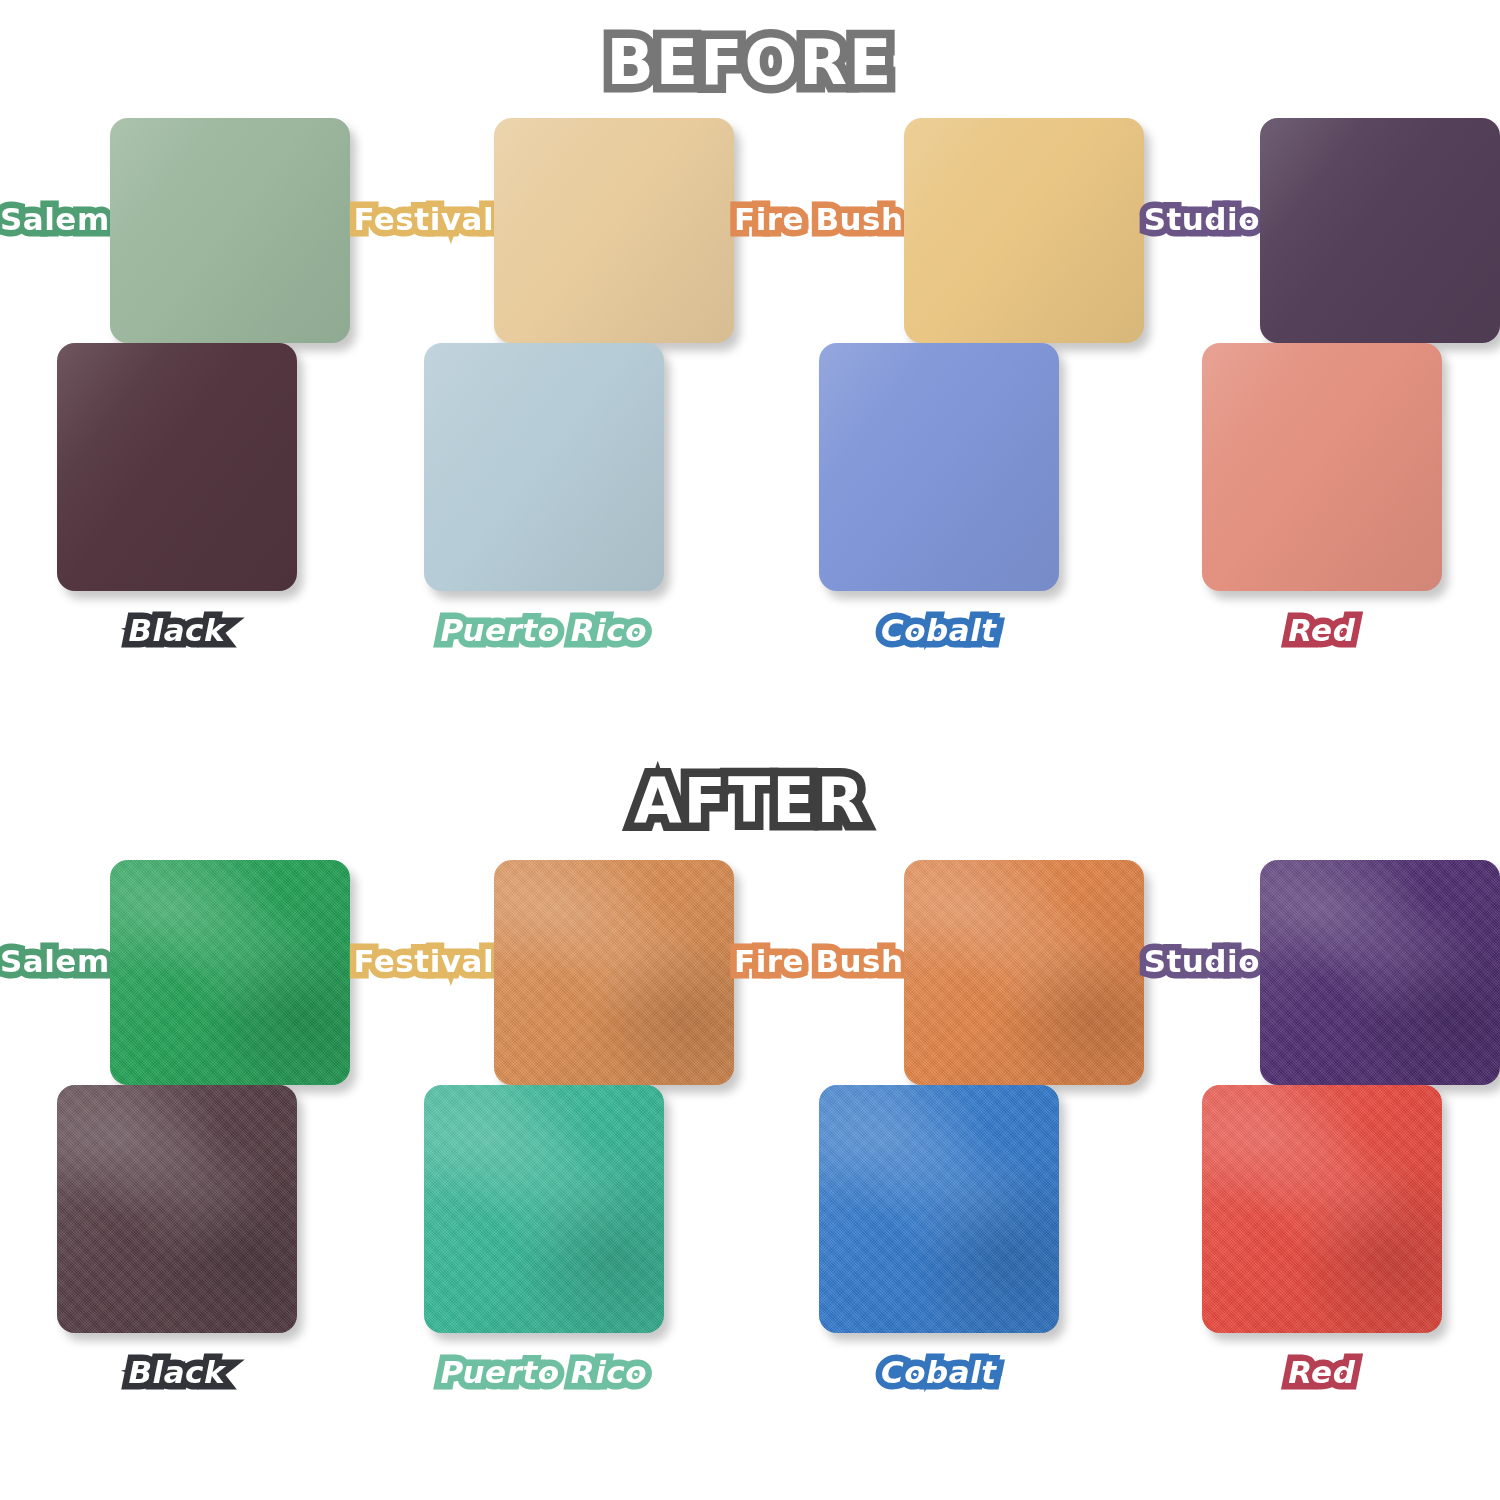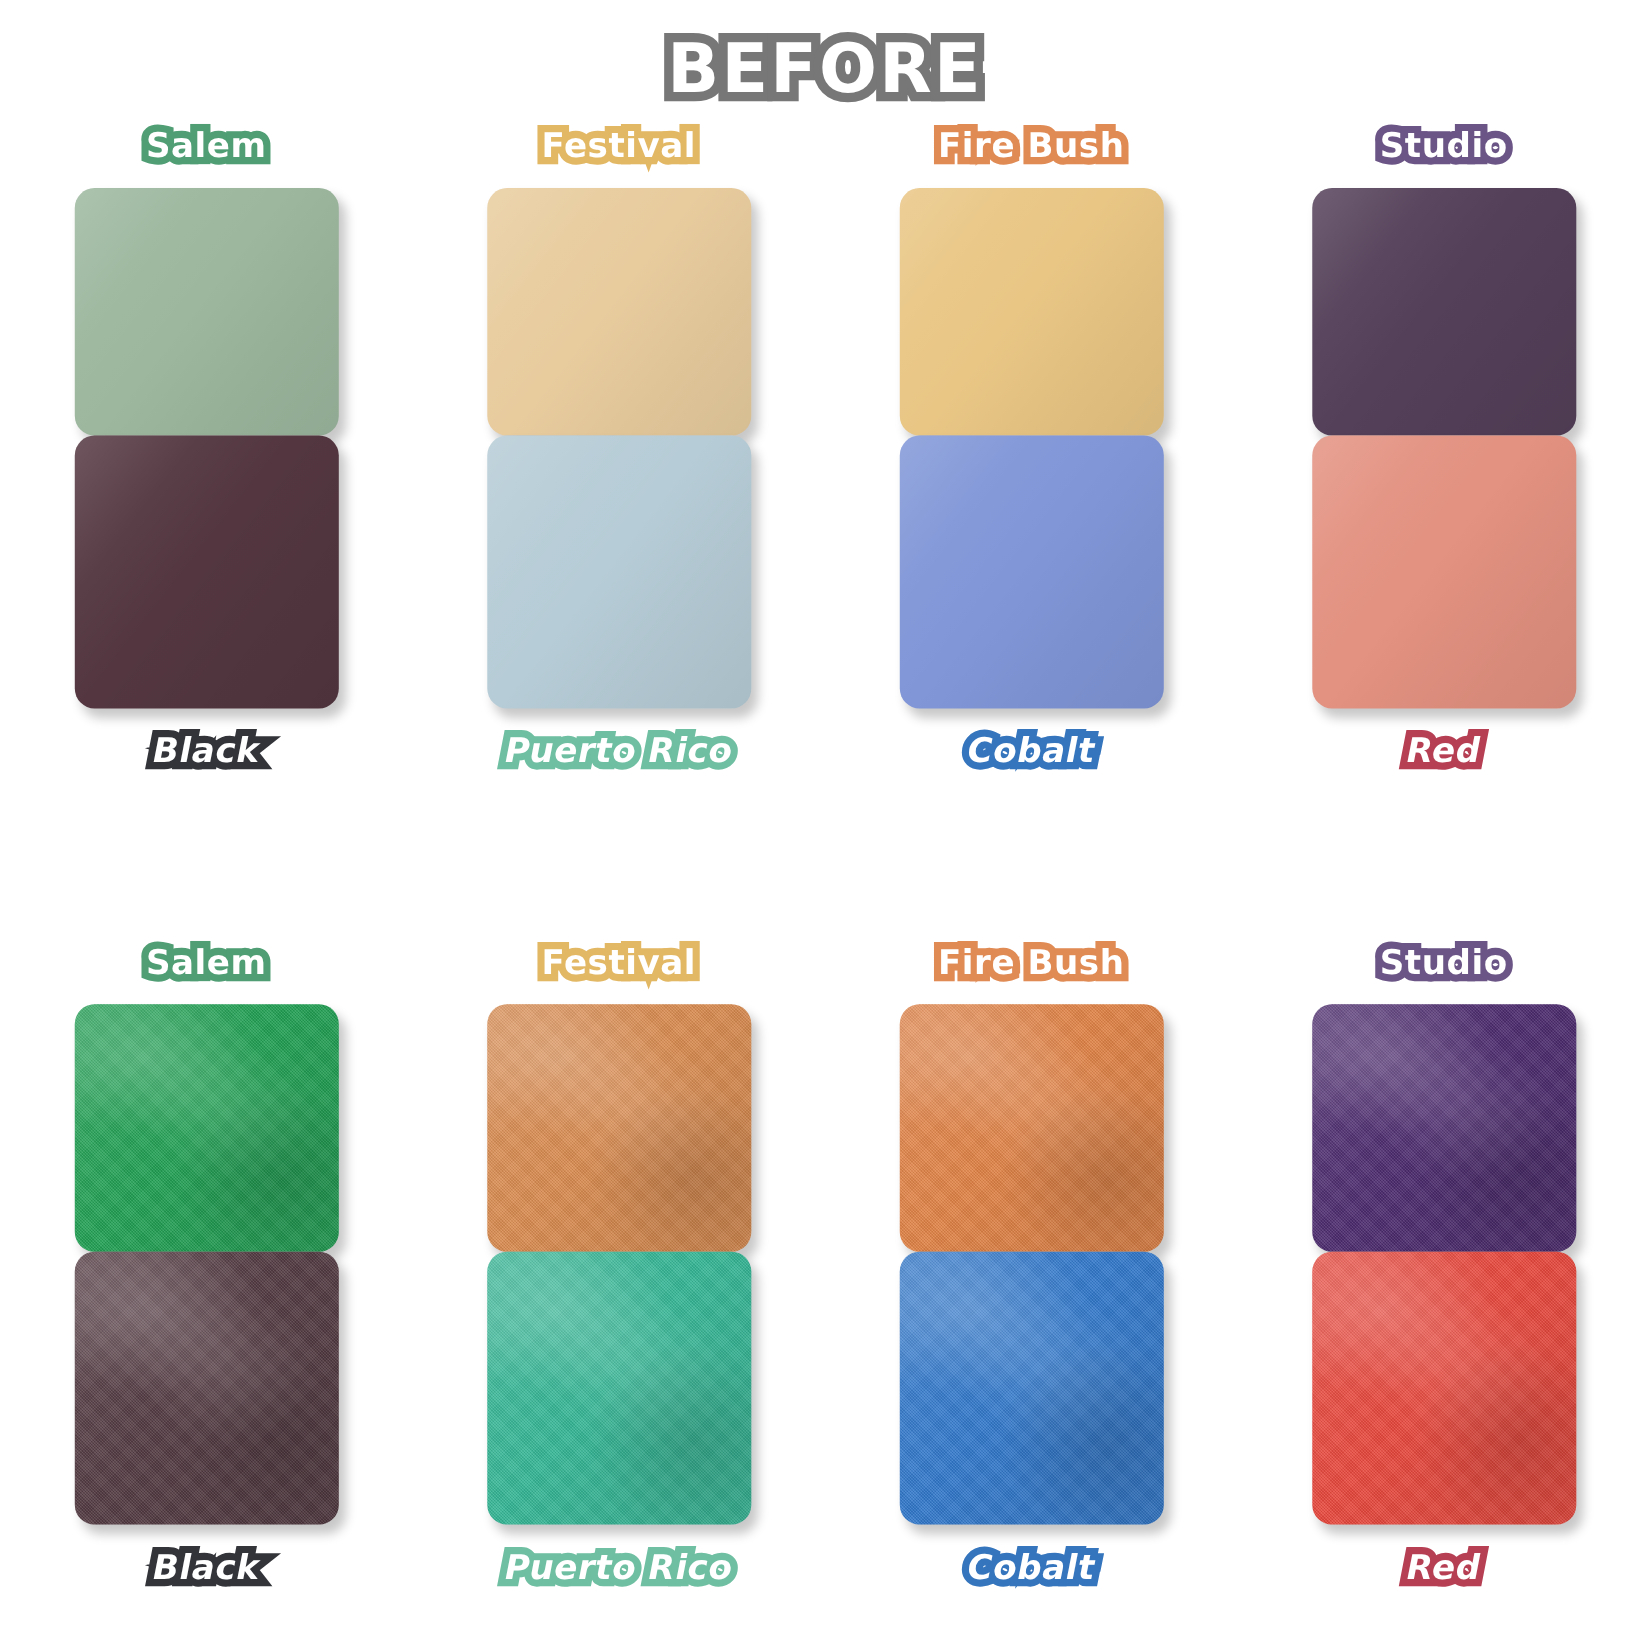--- a/index.html
+++ b/index.html
@@ -60,21 +60,21 @@
   }
   #grid-before { top: 118px; }
   #grid-after  { top: 860px; }
 
   .cell {
     position: relative;
     display: flex;
     flex-direction: column;
     align-items: center;
   }
-  .cell.label-top    { flex-direction: column; }
+  .cell.label-top    { flex-direction: row; }
   .cell.label-bottom { flex-direction: column-reverse; font-style: italic; }
 
   
   .swatch-label {
     font-family: "DejaVu Sans", sans-serif;
     font-weight: bold;
     font-size: 31px;
     color: #ffffff;
     letter-spacing: 0.5px;
     line-height: 1;
@@ -184,20 +184,21 @@
         </div>
     </div>
     <div class="cell label-bottom">
       <div class="swatch-label" style="-webkit-text-stroke: 13px rgb(182, 63, 84);">Red</div>
       <div class="swatch tall" style="background-color: rgb(227, 145, 128);">
           <div class="sheen"></div>
         </div>
     </div>
   </div>
 
+  <div class="section-title title-after" style="-webkit-text-stroke: 17px rgb(63, 63, 63);">AFTER</div>
 
   <div class="grid" id="grid-after">
 
     <div class="cell label-top">
       <div class="swatch-label" style="-webkit-text-stroke: 13px rgb(79, 158, 116);">Salem</div>
       <div class="swatch fabric" style="background-color: rgb(33, 160, 84);">
           <div class="weave"></div>
           <div class="cloud"></div>
           <div class="sheen"></div>
         </div>

